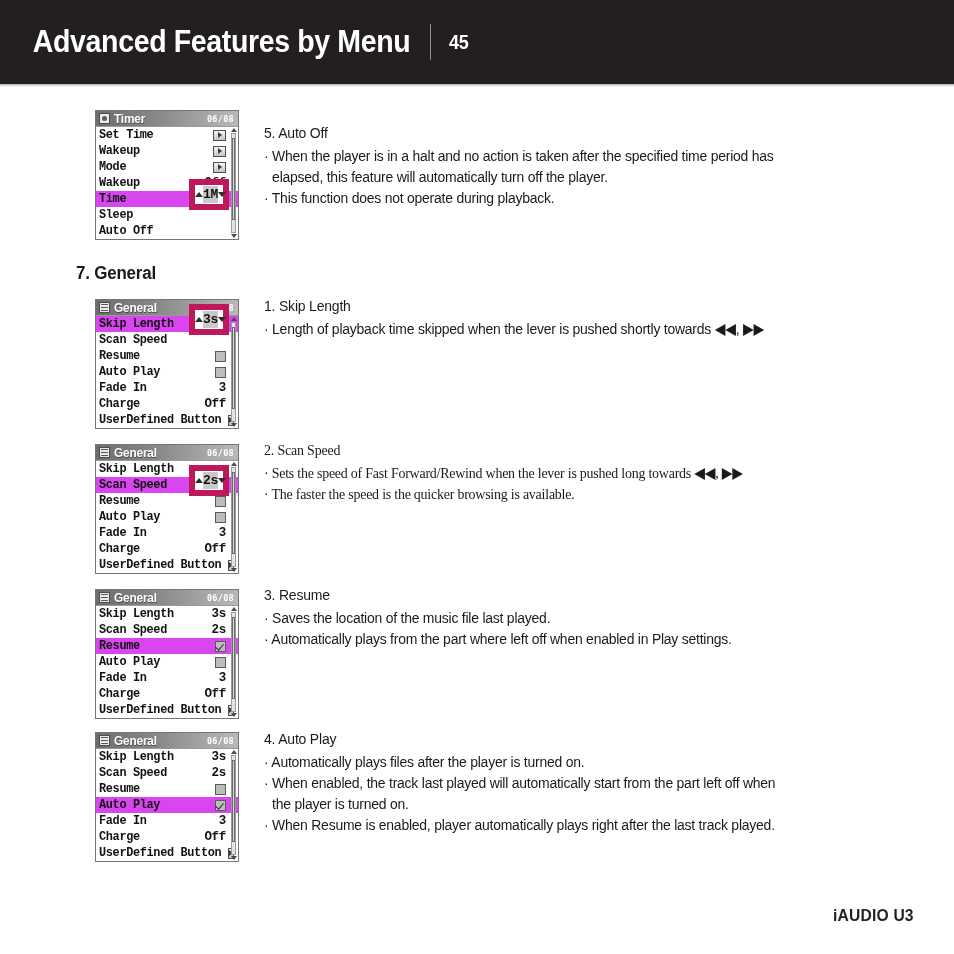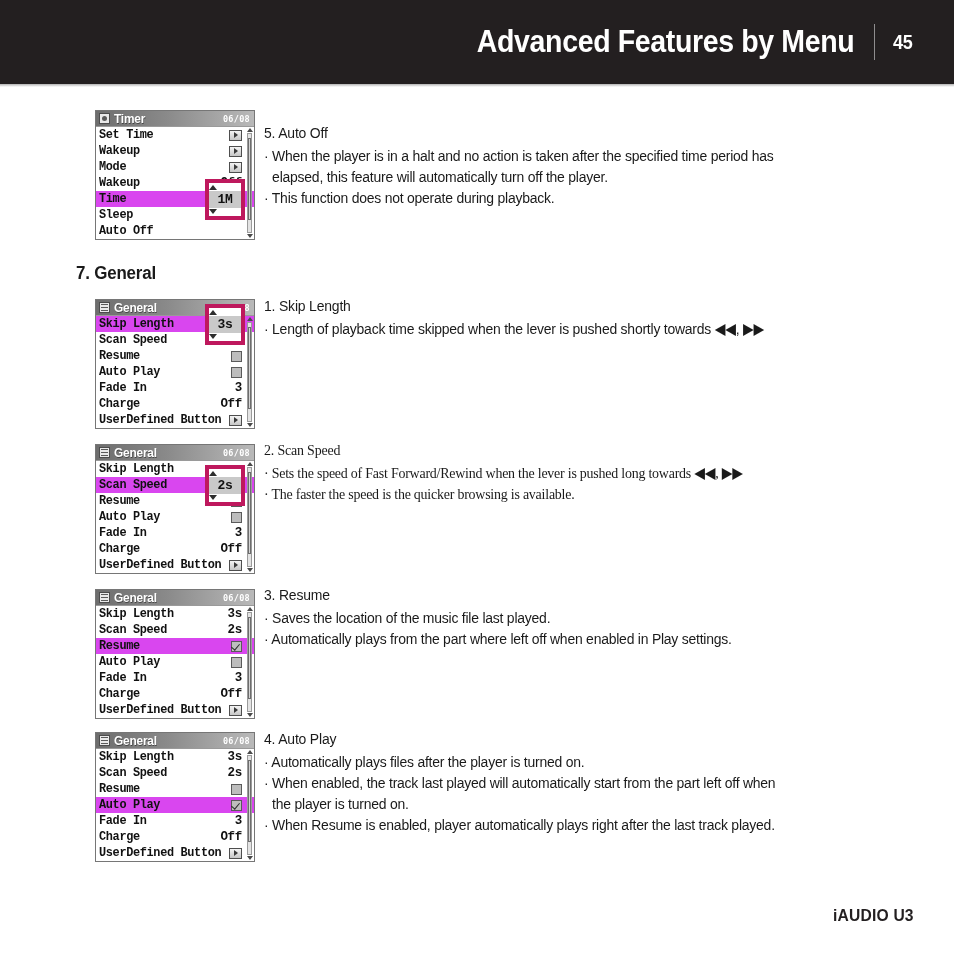--- a/index.html
+++ b/index.html
@@ -11,21 +11,21 @@
     color: #1a1a1a;
     position: relative;
     overflow: hidden;
   }
 
   
   .header {
     position: absolute; left: 0; top: 0;
     width: 954px; height: 84px;
     background: #231f20;
-    display: flex; align-items: center; justify-content: flex-end;
+    display: flex; align-items: center; 
   }
   .header-title {
     color: #ffffff;
     font-size: 31px;
     font-weight: bold;
     letter-spacing: -0.4px;
     transform: scaleX(0.92);
     transform-origin: right center;
     white-space: nowrap;
   }
@@ -75,21 +75,21 @@
     transform: scaleX(0.9);
     transform-origin: left top;
     white-space: nowrap;
     line-height: 21px;
   }
   .tb-line.cont { padding-left: 9px; }
 
   
   .lcd {
     position: absolute;
-    width: 160px;
+    width: 144px;
     border: 1px solid #767676;
     background: #ffffff;
     font-size: 12.5px;
     overflow: hidden;
   }
   .lcd-titlebar {
     position: relative;
     height: 16px;
     background: linear-gradient(to right, #6d6d6d 0%, #8a8a8a 45%, #b9b9b9 100%);
     display: flex; align-items: center;
@@ -212,22 +212,22 @@
   .lcd-scroll .sb-thumb {
     position: absolute; left: 0; right: 0;
     background: linear-gradient(to right,#ffffff,#a9a9a9);
     border: 1px solid #6d6d6d;
   }
   
   .lcd-popup {
     position: absolute;
     width: 40px;
     background: #ffffff;
-    border: 4px solid #be185d;
-    display: flex; flex-direction: column; align-items: flex-start;
+    border: 6px solid #be185d;
+    display: flex; align-items: center;
     padding: 1px 0;
     z-index: 5;
   }
   .lcd-popup .pu-up {
     width: 0; height: 0;
     border-left: 4px solid transparent; border-right: 4px solid transparent;
     border-bottom: 5px solid #2e2e2e;
     margin: 1px 0 1px 0;
   }
   .lcd-popup .pu-dn {

